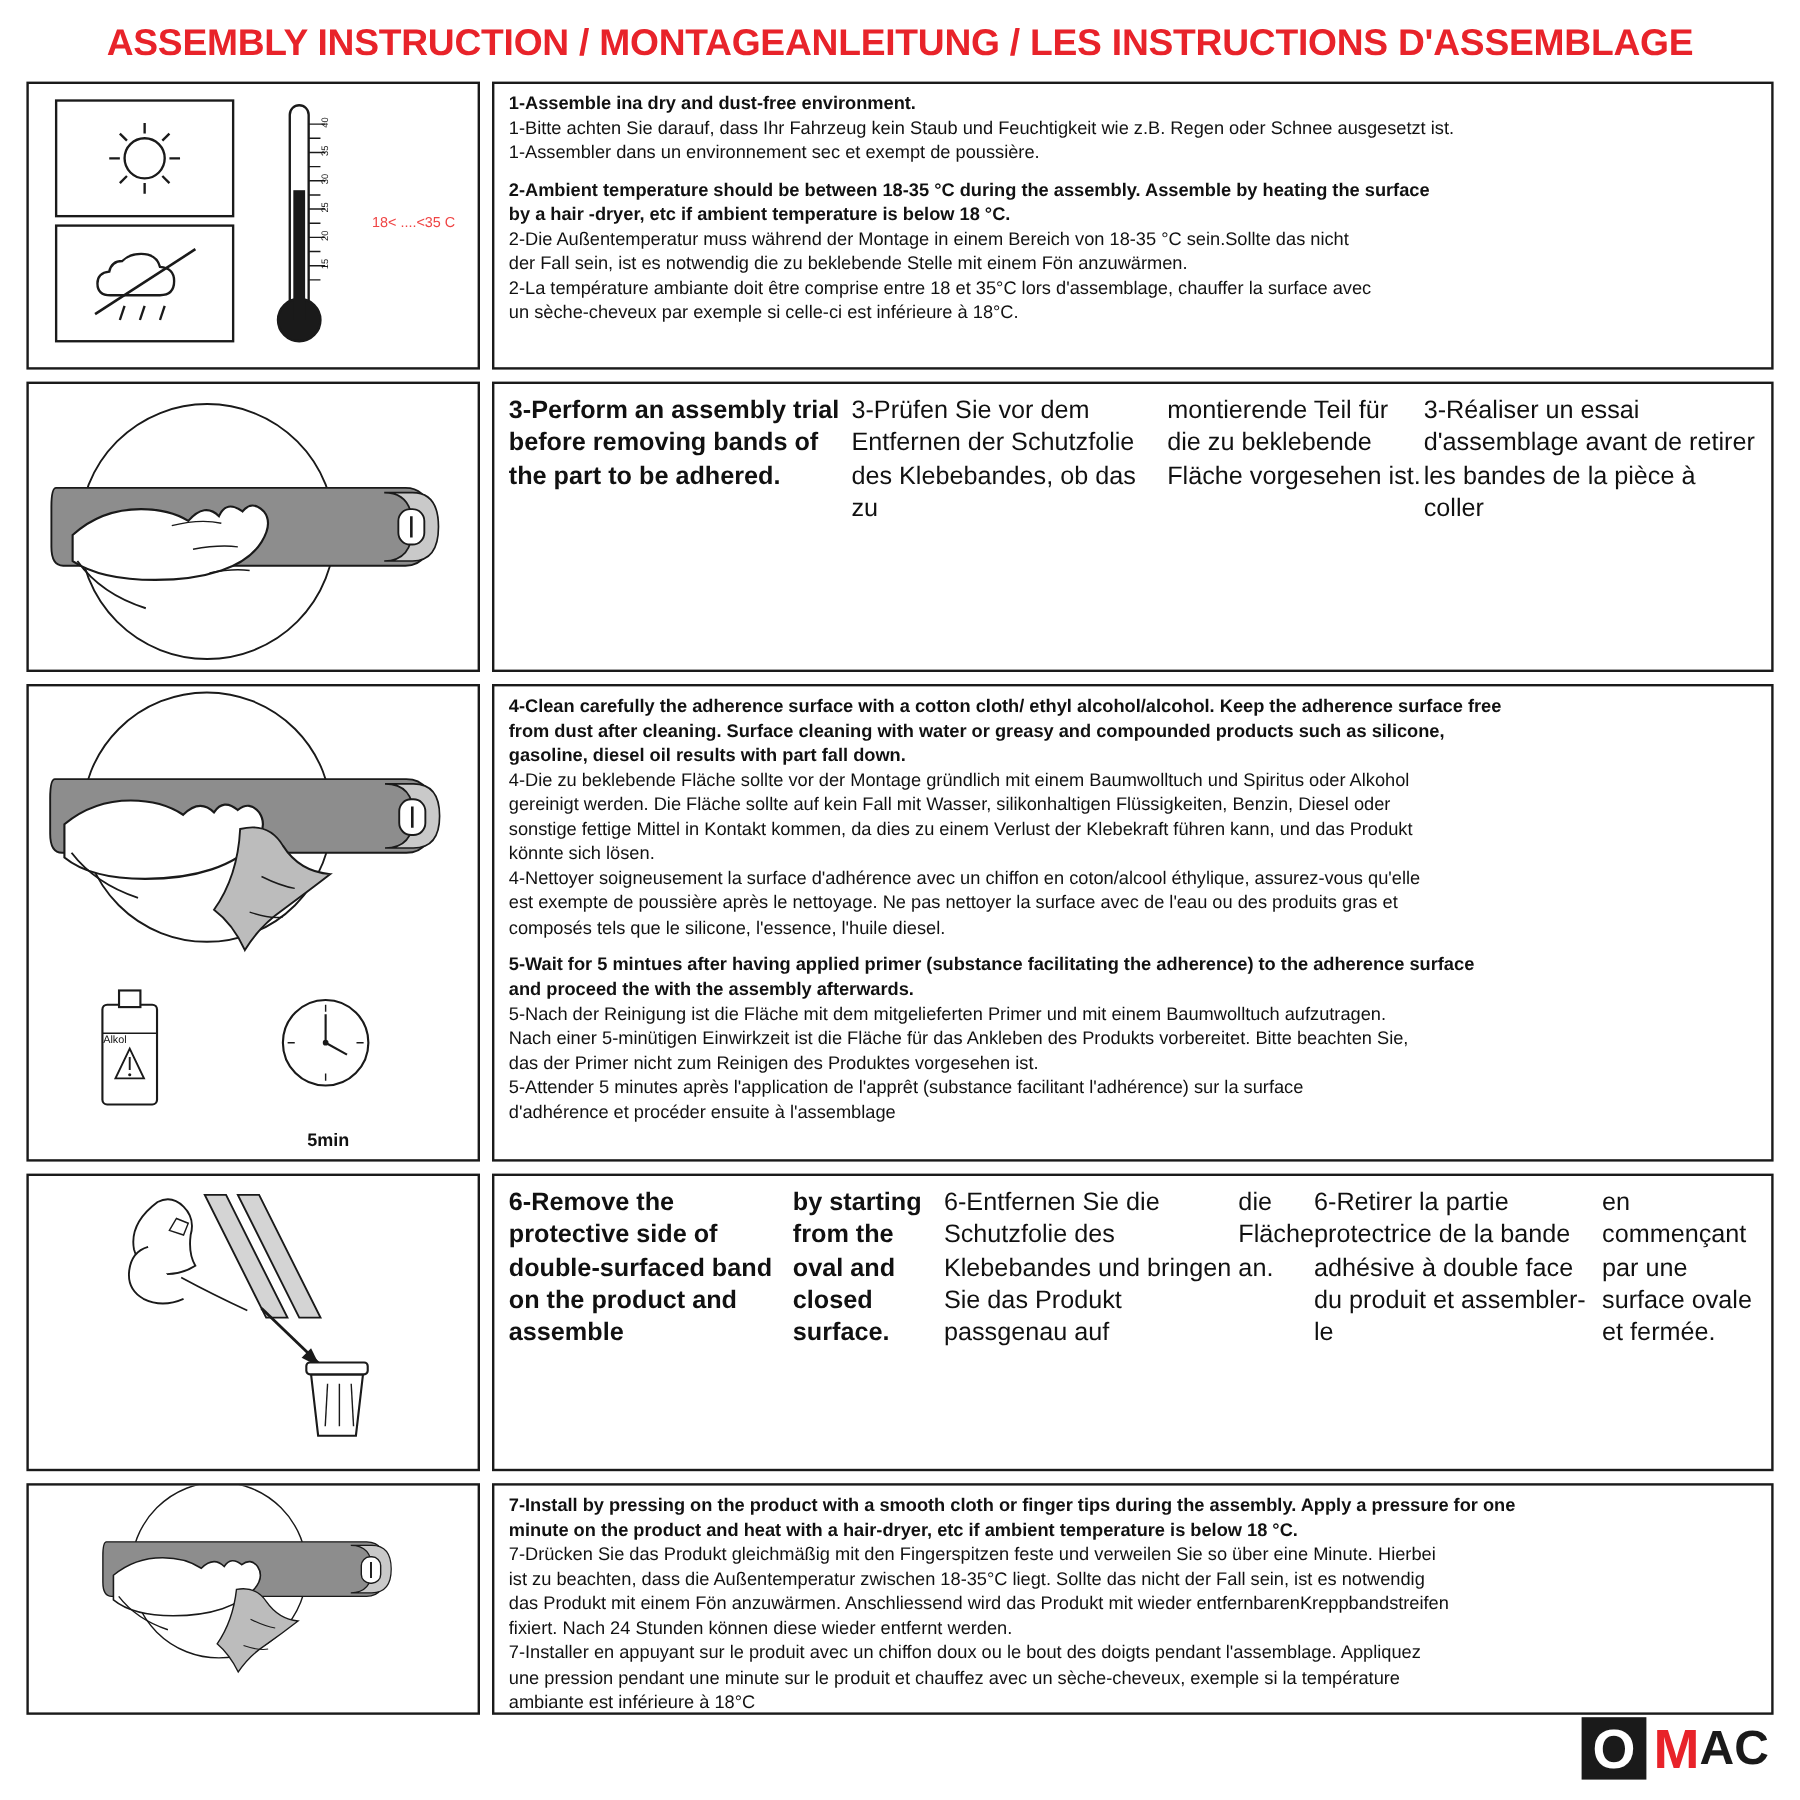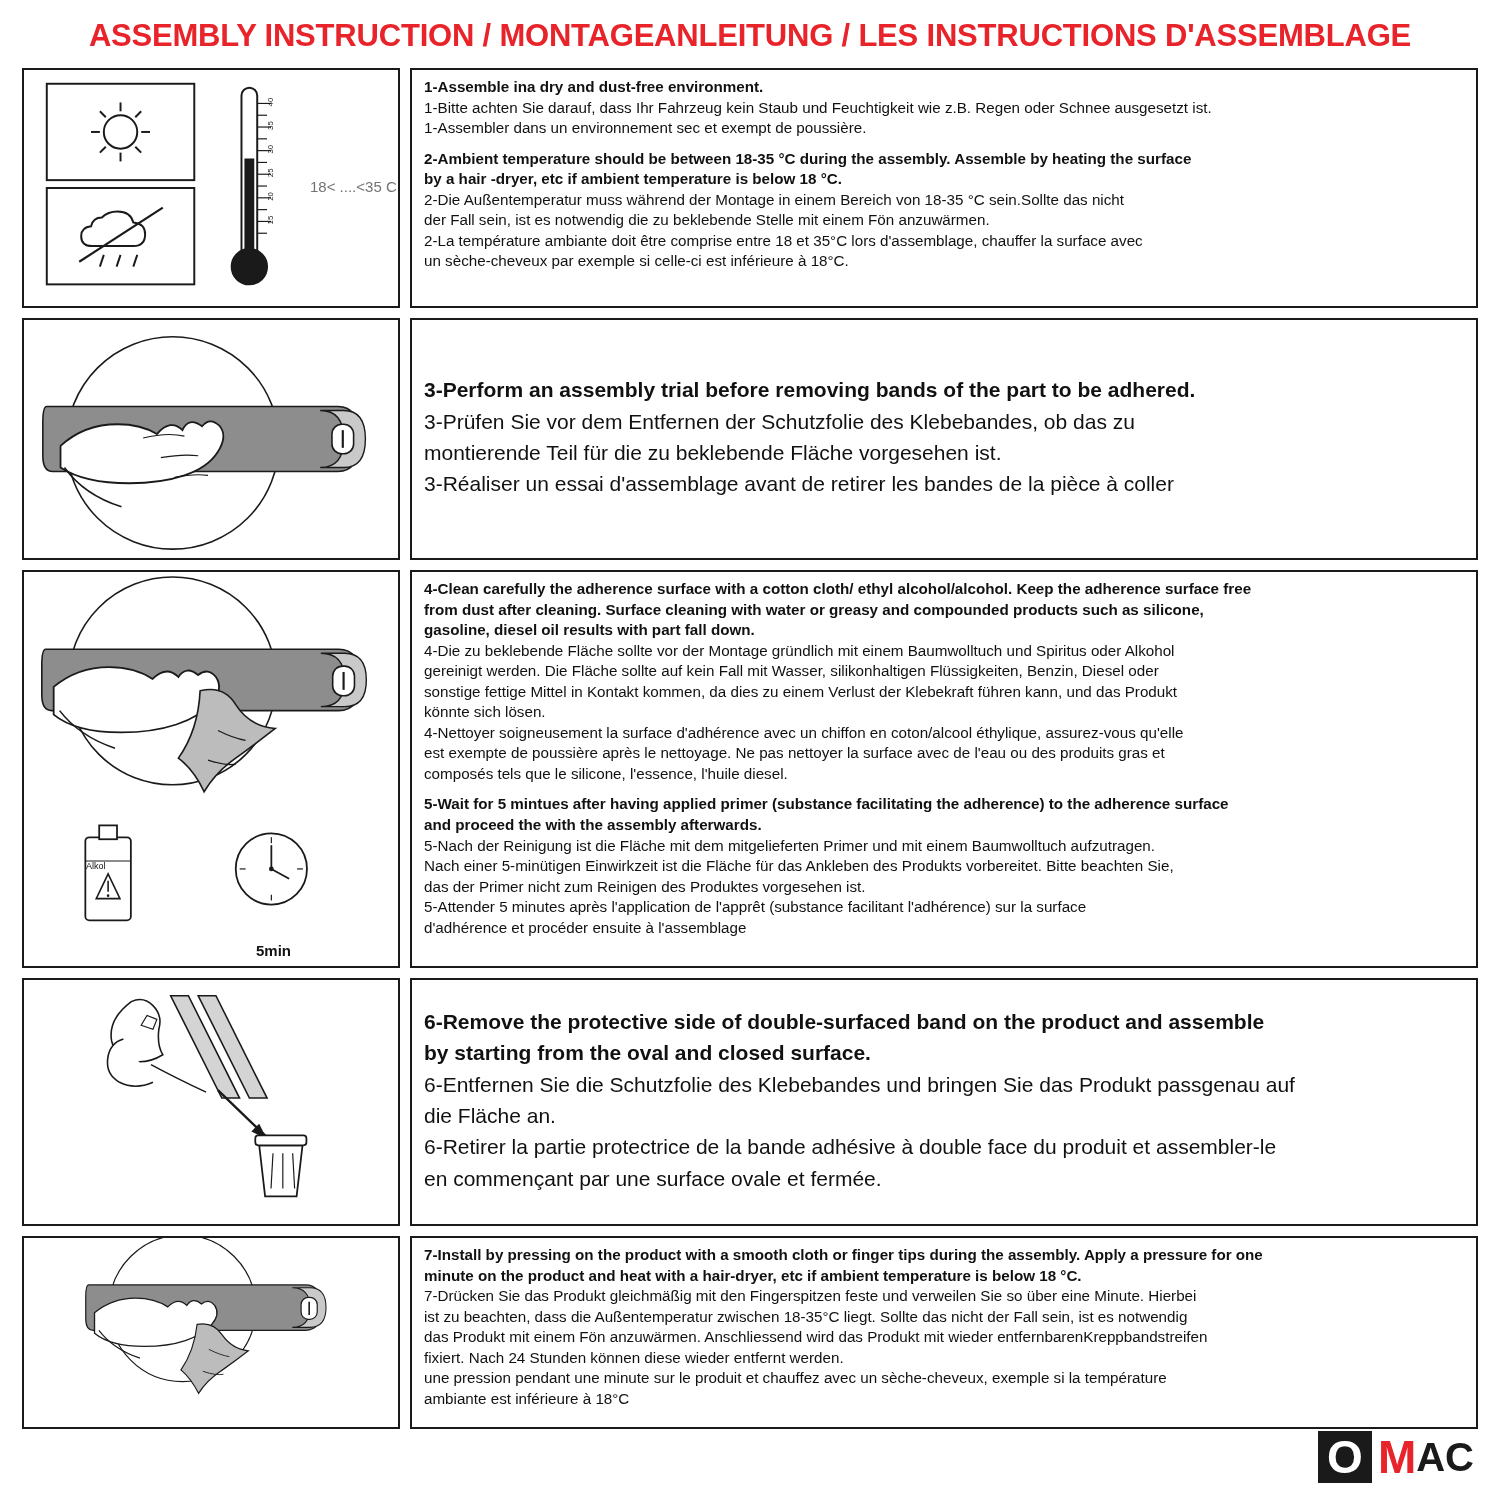--- a/index.html
+++ b/index.html
@@ -70,21 +70,21 @@
     color: #111;
   }
   p.big-n {
     margin: 0 0 4px 0;
     font-weight: normal;
     font-size: 21px;
     line-height: 1.3;
     color: #111;
   }
   .gap { height: 10px; }
-  .v-center { display: flex; flex-direction: column; justify-content: center; height: 100%; }
+  .v-center { display: flex; flex-direction: row; justify-content: center; height: 100%; }
 
   
   .row1 .cell-img, .row1 .cell-txt { height: 240px; }
   .row2 .cell-img, .row2 .cell-txt { height: 242px; }
   .row3 .cell-img, .row3 .cell-txt { height: 398px; }
   .row4 .cell-img, .row4 .cell-txt { height: 248px; }
   .row5 .cell-img, .row5 .cell-txt { height: 193px; }
 
   .svgbox { width: 100%; height: 100%; display: block; }
 
@@ -115,22 +115,22 @@
   }
   .logo-ac {
     color: #1a1a1a;
     font-weight: bold;
     font-size: 40px;
     line-height: 52px;
     font-family: "Liberation Sans", sans-serif;
   }
   .temp-label {
     position: absolute;
-    font-size: 15px;
-    color: #737373;
+    font-size: 12px;
+    color: #ef4444;
     font-family: "Liberation Sans", sans-serif;
   }
   .cap5 {
     position: absolute;
     font-size: 15px;
     font-weight: bold;
     color: #111;
     margin-top: 30px;
   }
   .alkol {
@@ -353,20 +353,21 @@
           <path d="M178 182 q18 6 28 4" fill="none" stroke="#1a1a1a" stroke-width="1.2"></path>
         </svg>
       </div>
       <div class="cell-txt">
         <p class="b">7-Install by pressing on the product with a smooth cloth or finger tips during the assembly. Apply a pressure for one</p>
         <p class="b">minute on the product and heat with a hair-dryer, etc if ambient temperature is below 18 °C.</p>
         <p class="n">7-Drücken Sie das Produkt gleichmäßig mit den Fingerspitzen feste und verweilen Sie so über eine Minute. Hierbei</p>
         <p class="n">ist zu beachten, dass die Außentemperatur zwischen 18-35°C liegt. Sollte das nicht der Fall sein, ist es notwendig</p>
         <p class="n">das Produkt mit einem Fön anzuwärmen. Anschliessend wird das Produkt mit wieder entfernbarenKreppbandstreifen</p>
         <p class="n">fixiert. Nach 24 Stunden können diese wieder entfernt werden.</p>
+        <p class="n">7-Installer en appuyant sur le produit avec un chiffon doux ou le bout des doigts pendant l'assemblage. Appliquez</p>
         <p class="n">une pression pendant une minute sur le produit et chauffez avec un sèche-cheveux, exemple si la température</p>
         <p class="n">ambiante est inférieure à 18°C</p>
       </div>
     </div>
 
   </div>
 
   <div class="logo">
     <span class="logo-o">O</span>
     <span class="logo-m">M</span>

